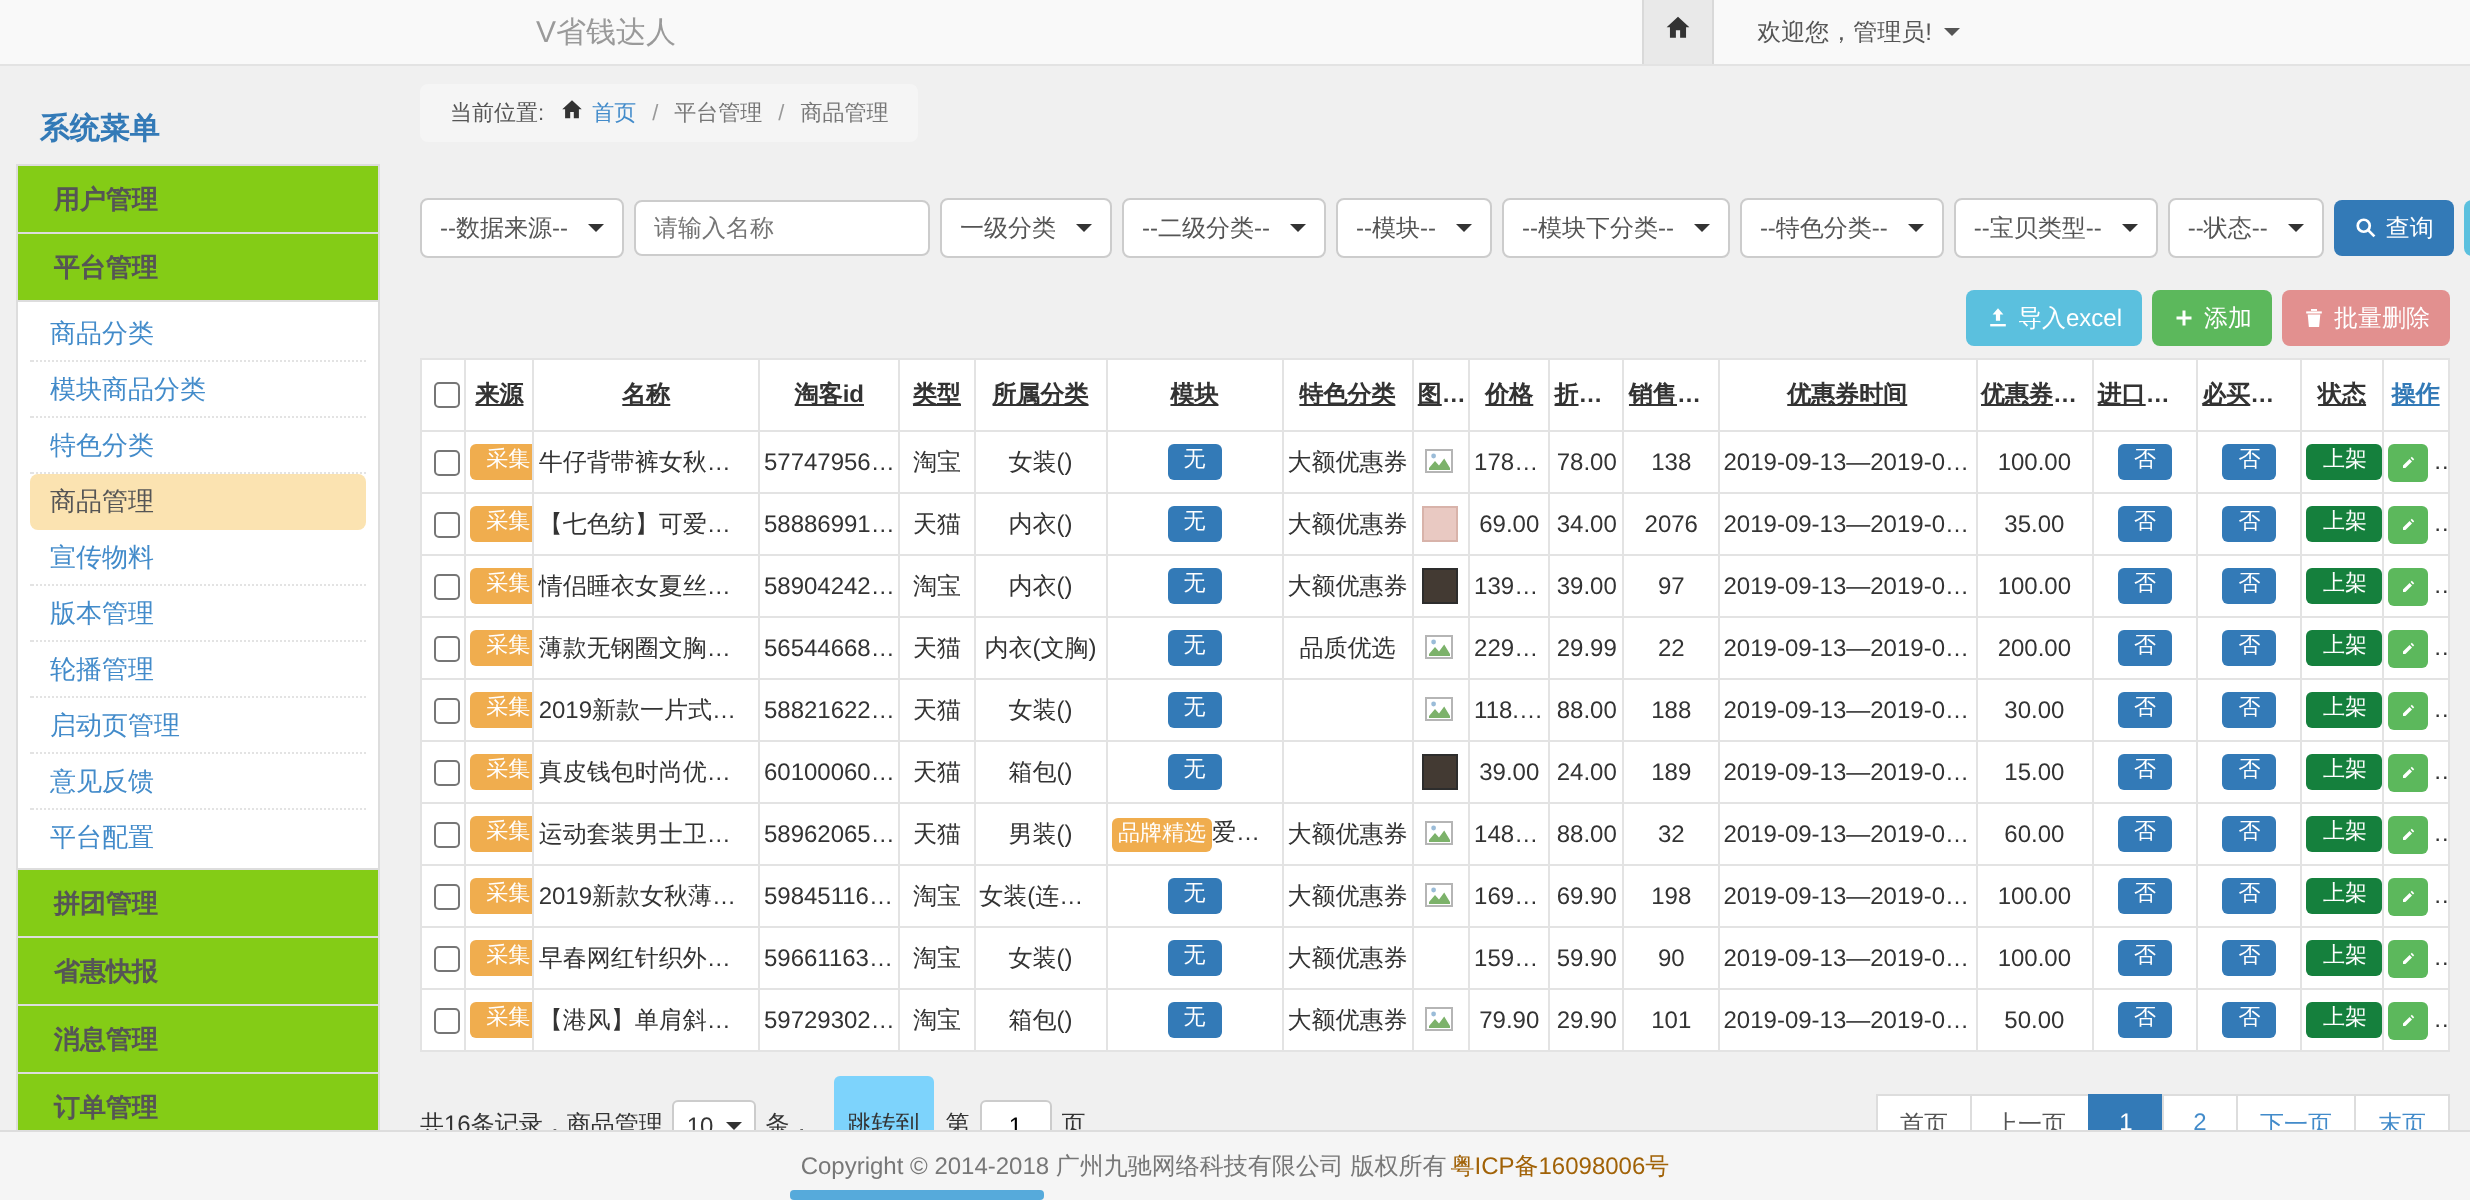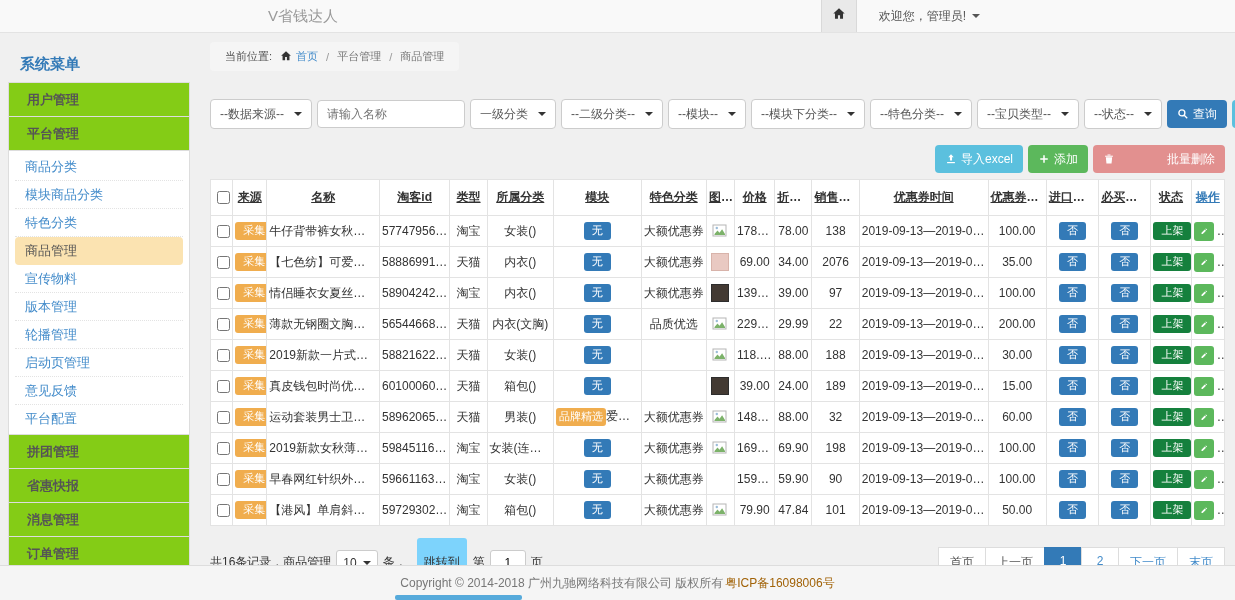--- a/index.html
+++ b/index.html
@@ -47,21 +47,21 @@
             color:#555;margin-right:5px;cursor:pointer;white-space:nowrap;}
   .f-select .caret{border-top-color:#333;margin-left:10px;}
   .f-input{height:26px;border:1px solid #ccc;border-radius:4px;padding:0 9px;font-size:12px;
            color:#555;margin-right:5px;width:128px;outline:none;}
   .btn{display:inline-flex;align-items:center;height:28px;border:none;border-radius:4px;
        color:#fff;font-size:12px;padding:0 10px;cursor:pointer;margin-right:5px;white-space:nowrap;}
   .btn svg{margin-right:4px;}
   .btn.primary{background:#337ab7;}
   .btn.info{background:#5bc0de;}
   .btn.success{background:#5cb85c;}
-  .btn.danger-soft{background:#e2908f;gap:48px;}
+  .btn.danger-soft{background:#e2908f;}
 
   
   .toolbar{display:flex;justify-content:flex-end;margin-top:16px;}
 
   
   table{width:100%;border-collapse:collapse;table-layout:fixed;background:#fff;margin-top:6px;}
   th,td{border:1px solid #e3e3e3;font-size:12px;color:#333;text-align:center;overflow:hidden;
         white-space:nowrap;text-overflow:ellipsis;}
   th{padding:8px 2px;font-weight:bold;background:#fff;text-decoration:underline;}
   td{padding:4px 2px;height:22px;}
@@ -584,21 +584,21 @@
             <td>淘宝</td>
             <td>箱包()</td>
             <td><span class="badge blue">无</span></td>
             <td>大额优惠券</td>
             <td><span class="thumb"><svg width="16" height="16" viewBox="0 0 16 16">
                   <rect x="1" y="2" width="13" height="11" fill="#fff" stroke="#b5b5b5"></rect>
                   <path d="M2.5 11l3-3.5 2 2.2 2.6-3.4 2.9 4.7v1H2.5z" fill="#7cb26a"></path>
                   <circle cx="4.8" cy="5" r="1.2" fill="#9bbcd8"></circle>
                 </svg></span></td>
             <td>79.90</td>
-            <td>47.84</td>
+            <td>29.90</td>
             <td>101</td>
             <td>2019-09-13—2019-09-18</td>
             <td>50.00</td>
             <td><span class="badge blue">否</span></td>
             <td><span class="badge blue">否</span></td>
             <td><span class="badge green">上架</span></td>
             <td><button class="mini-btn edit">
                 <svg width="11" height="11" viewBox="0 0 16 16" fill="currentColor">
                   <path d="M3 10.6L9.6 4l2.4 2.4L5.4 13H3z"></path>
                   <path d="M10.6 3l1.2-1.2L14.2 4.2 13 5.4z"></path>

